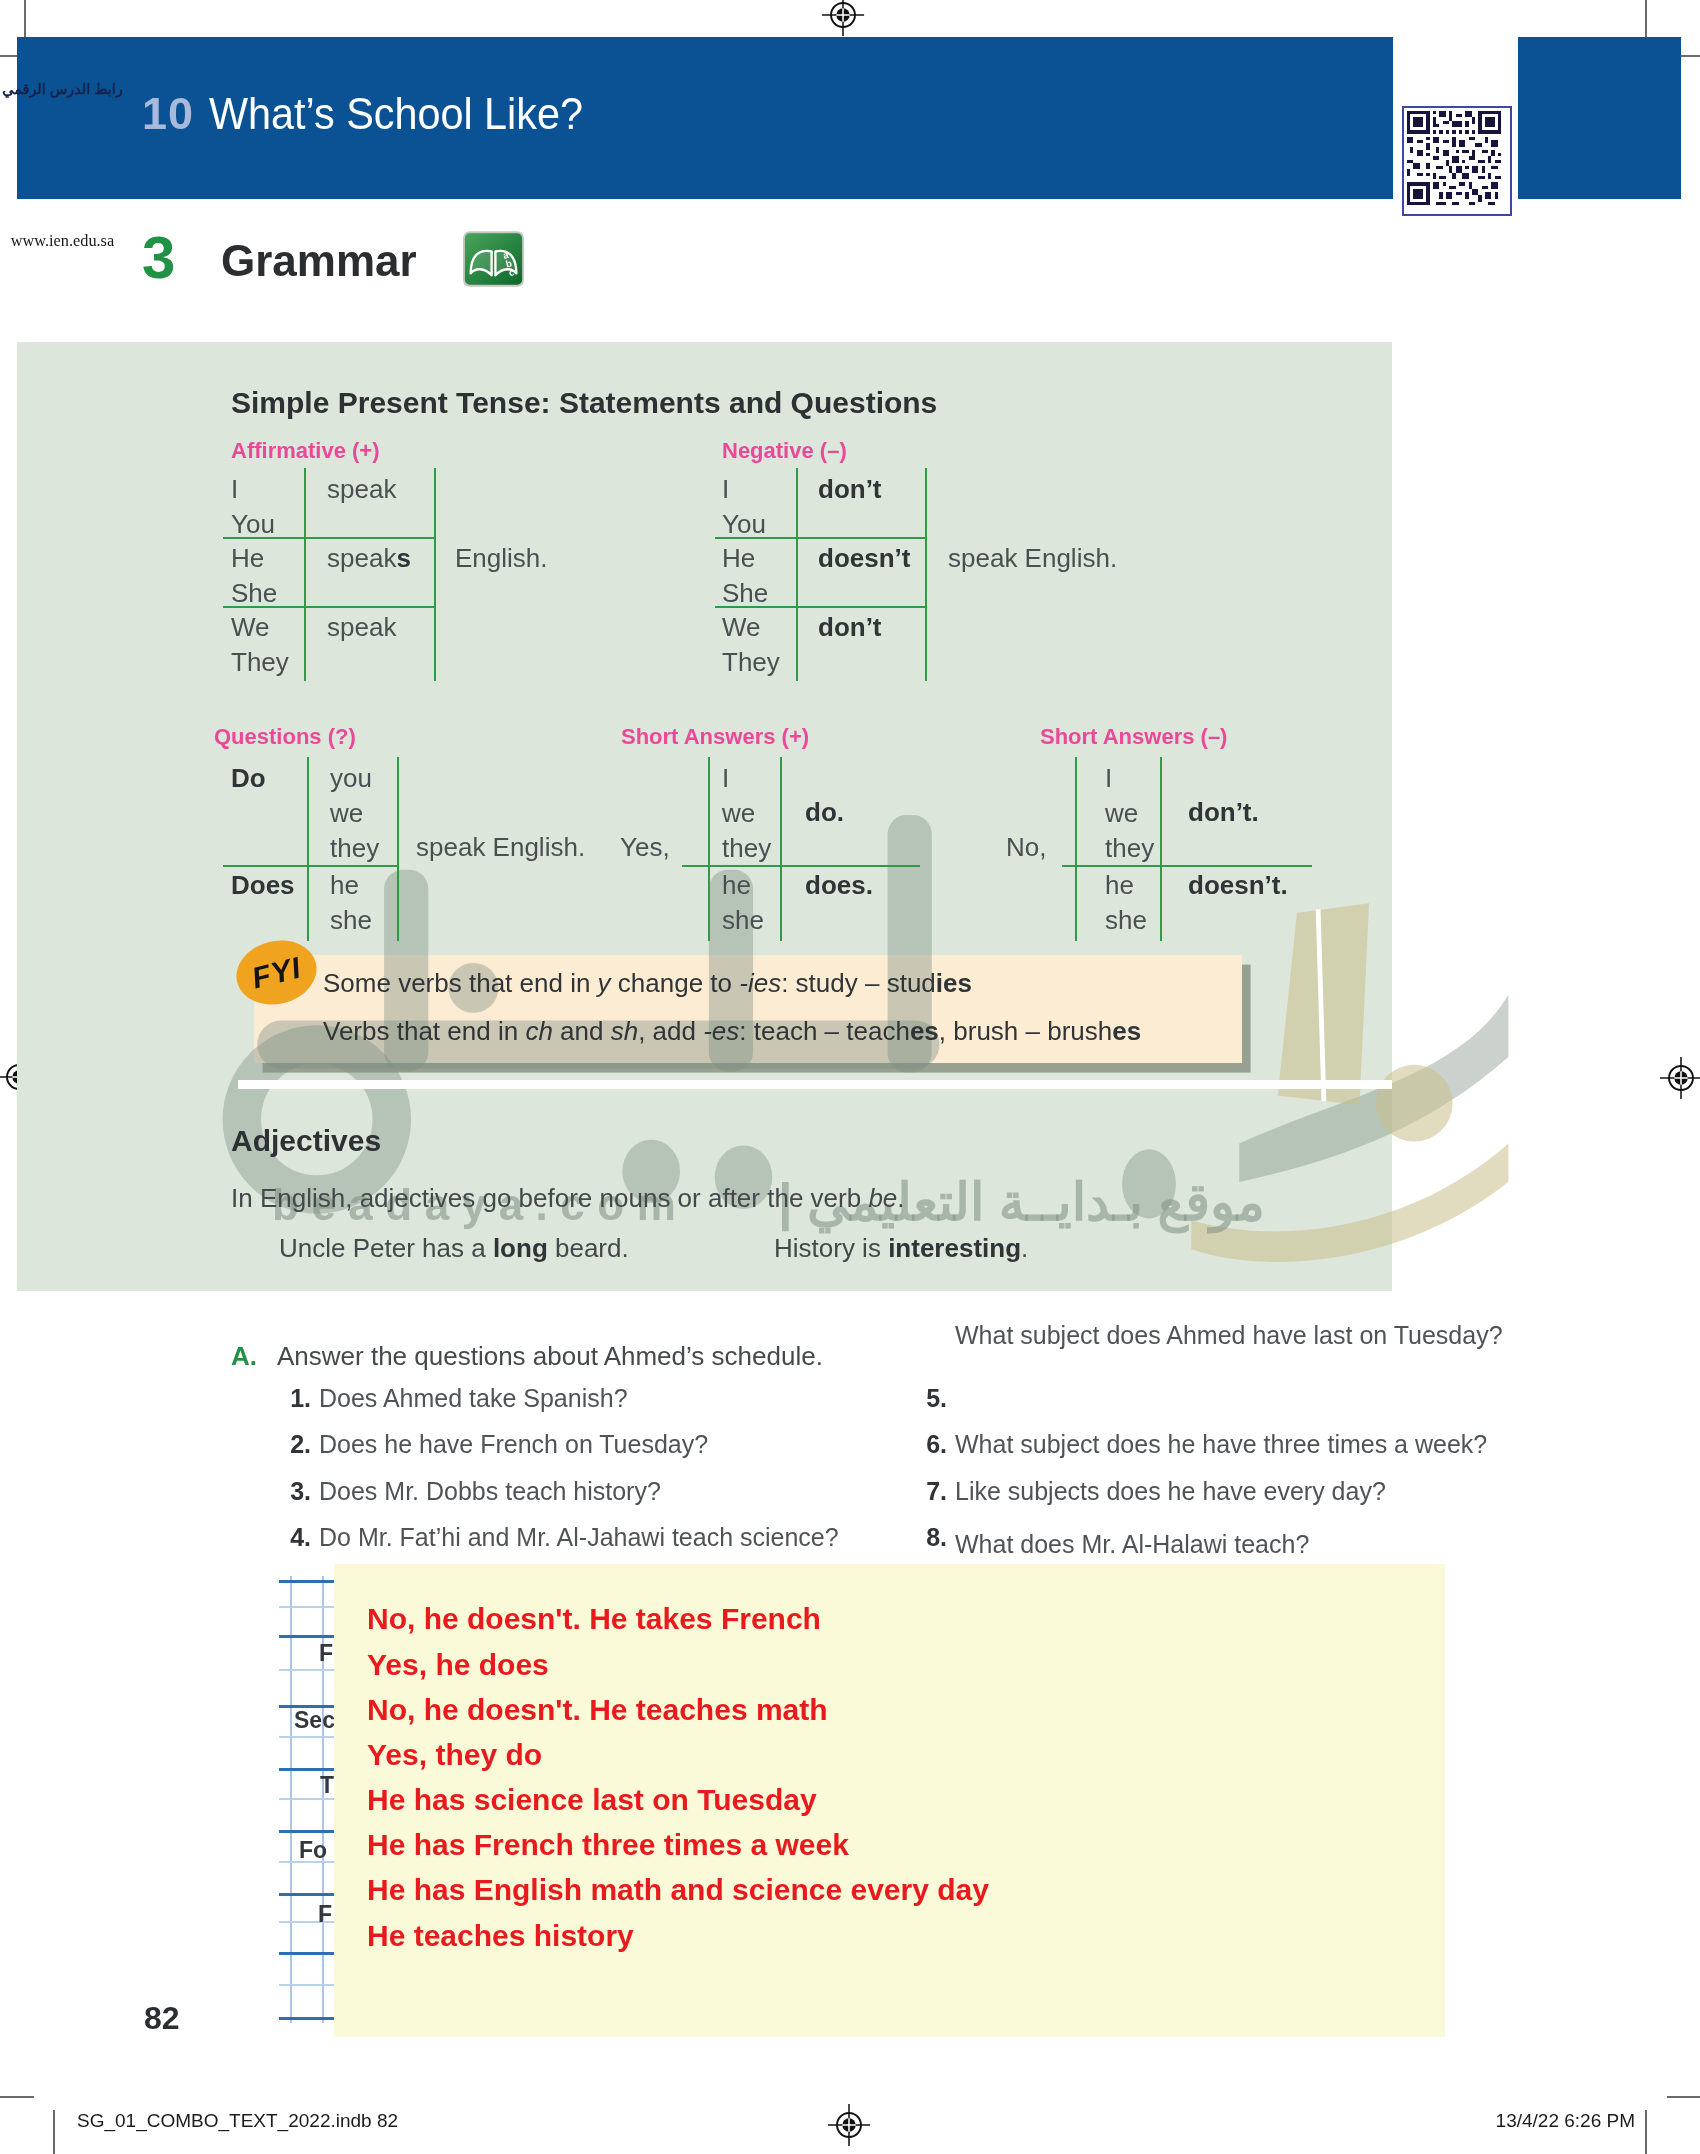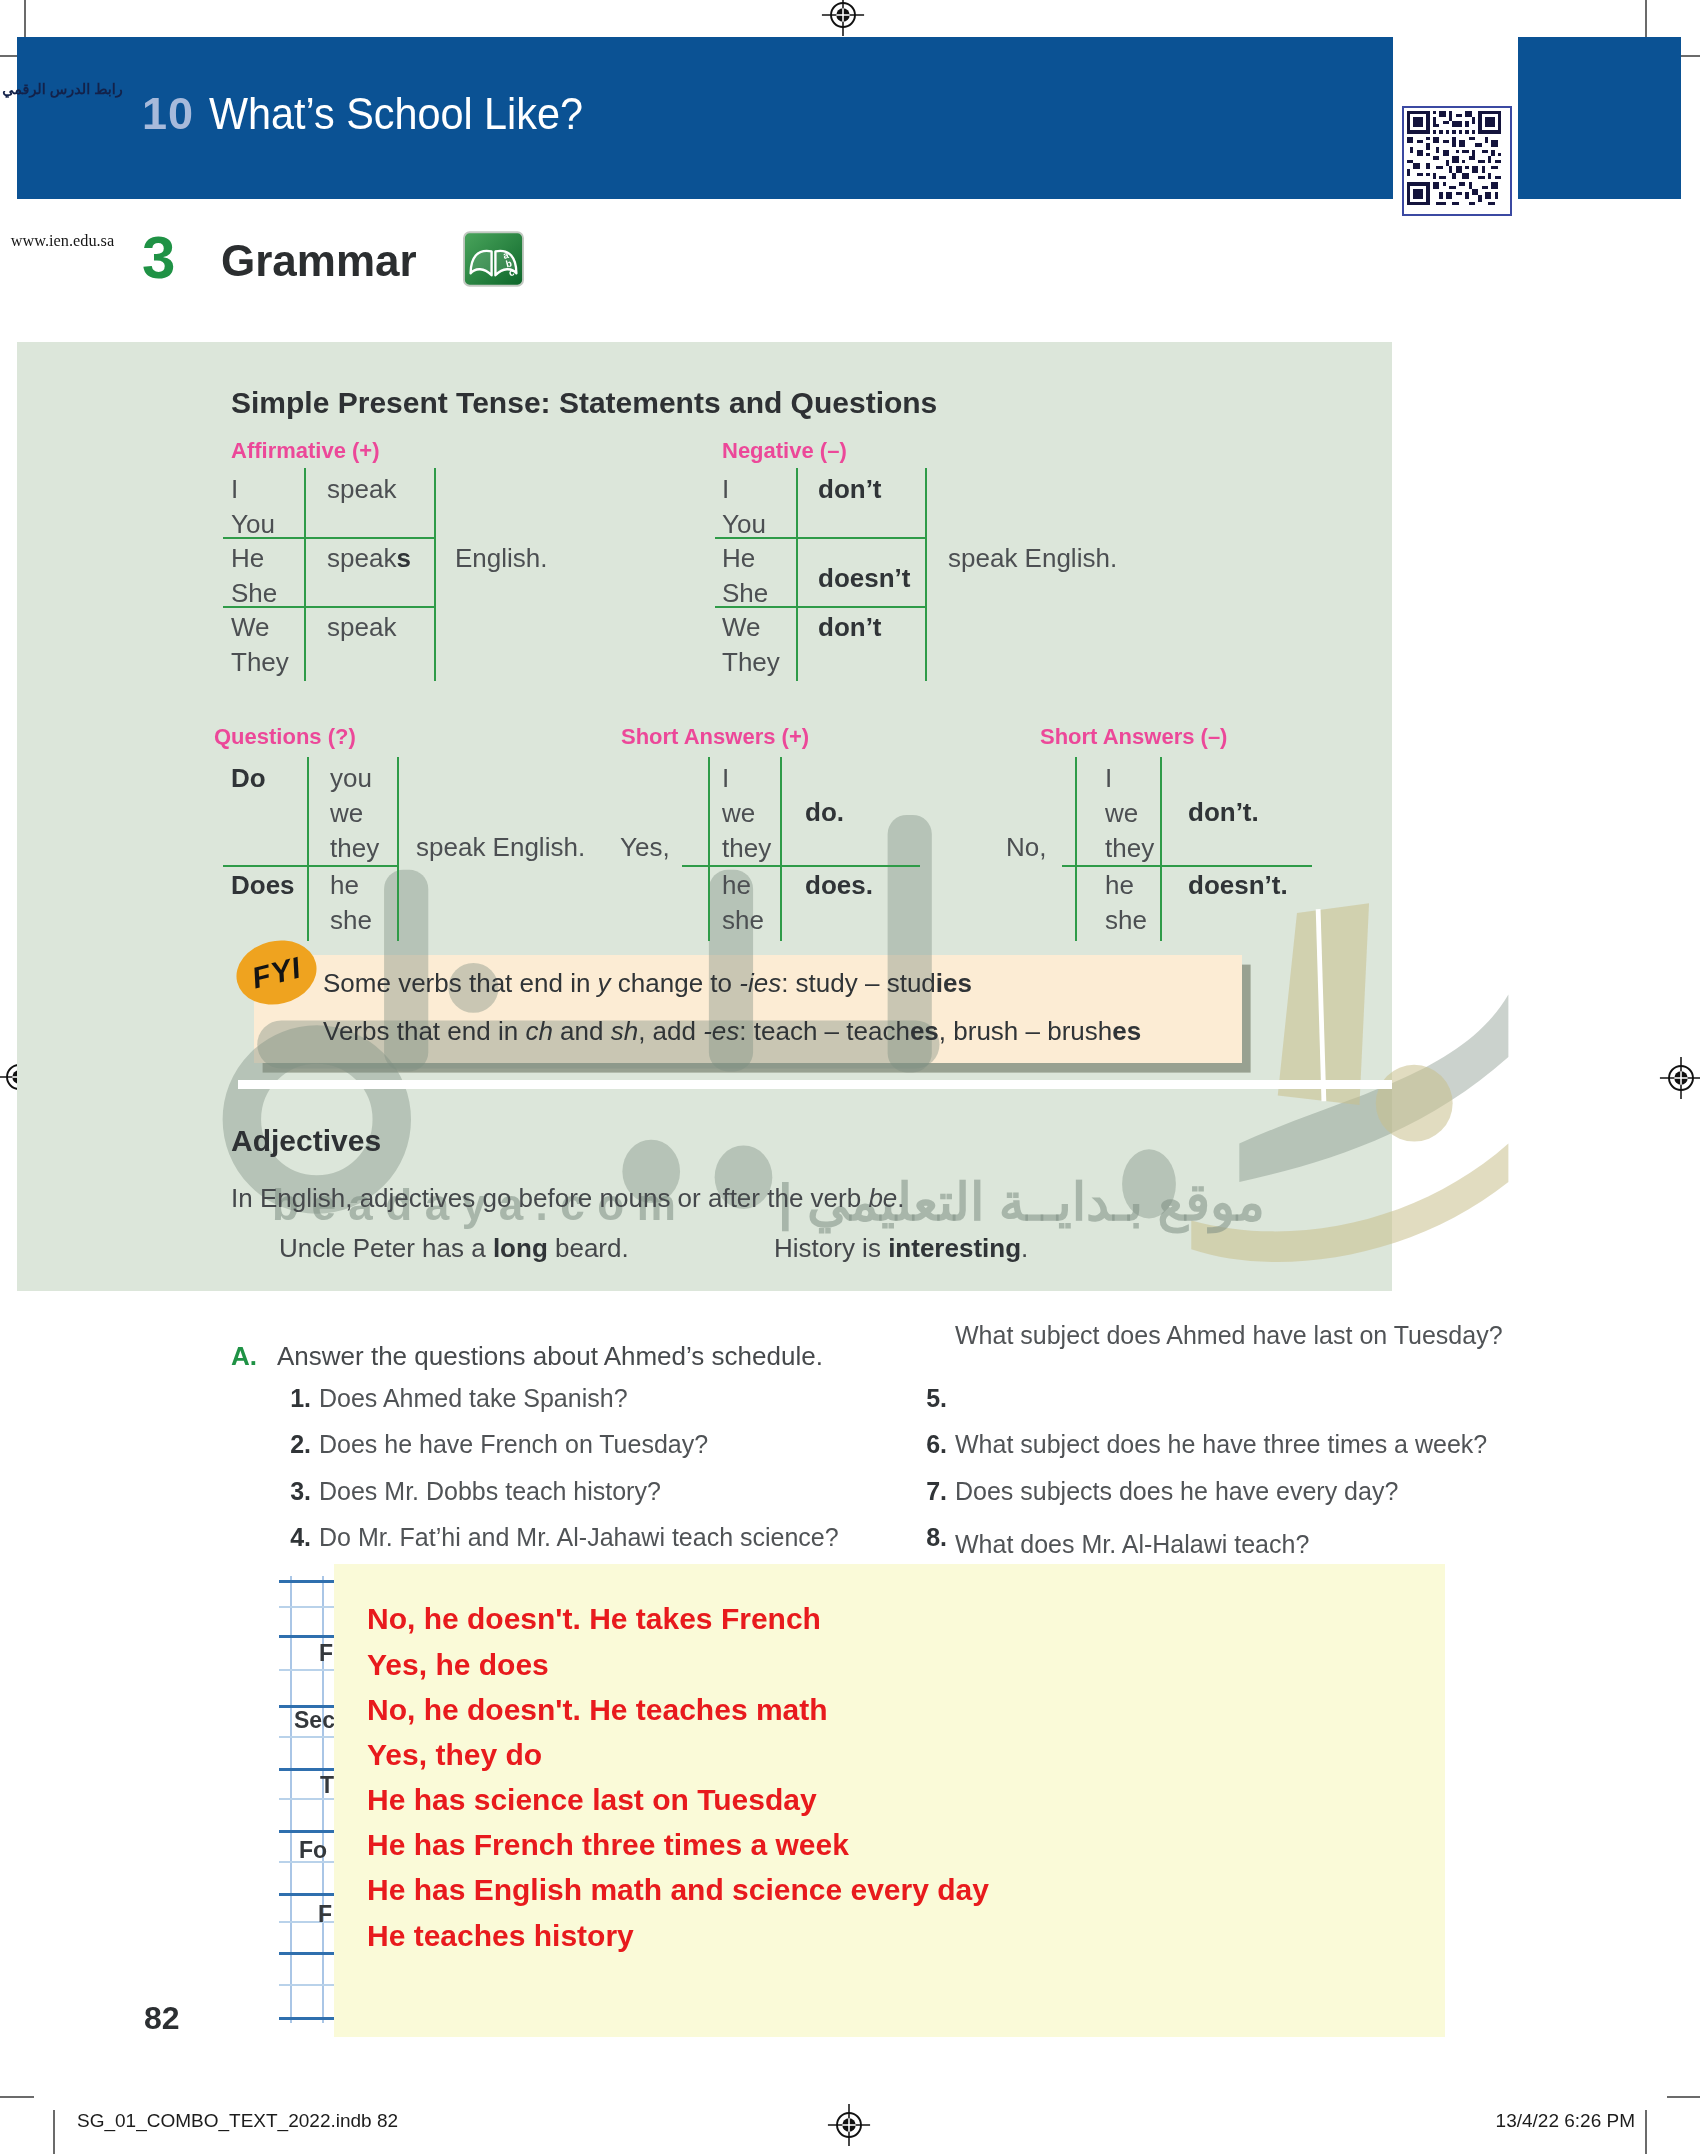--- a/index.html
+++ b/index.html
@@ -216,21 +216,21 @@
   </div>
   <div class="tcell" style="left:722px;top:541px;">
     <div>He</div>
     <div>She</div>
   </div>
   <div class="tcell" style="left:722px;top:610px;">
     <div>We</div>
     <div>They</div>
   </div>
   <div class="tcell tbold" style="left:818px;top:472px;">don’t</div>
-  <div class="tcell tbold" style="left:818px;top:561px;">doesn’t</div>
+  <div class="tcell tbold" style="left:818px;top:541px;">doesn’t</div>
   <div class="tcell tbold" style="left:818px;top:610px;">don’t</div>
   <div class="tcell" style="left:948px;top:541px;">speak English.</div>
 
   <div class="panel-h2" style="left:214px;top:724px;">Questions (?)</div>
   <div class="panel-h2" style="left:621px;top:724px;">Short Answers (+)</div>
   <div class="panel-h2" style="left:1040px;top:724px;">Short Answers (–)</div>
 
   <div class="gvline" style="left:307px;top:757px;height:184px;"></div>
   <div class="gvline" style="left:397px;top:757px;height:184px;"></div>
   <div class="ghline" style="left:223px;top:865px;width:174px;"></div>
@@ -300,21 +300,21 @@
   <div class="qtext" style="left:319px;top:1430px;">Does he have French on Tuesday?</div>
   <div class="qnum" style="left:284px;top:1477px;">3.</div>
   <div class="qtext" style="left:319px;top:1477px;">Does Mr. Dobbs teach history?</div>
   <div class="qnum" style="left:284px;top:1523px;">4.</div>
   <div class="qtext" style="left:319px;top:1523px;">Do Mr. Fat’hi and Mr. Al-Jahawi teach science?</div>
   <div class="qnum" style="left:920px;top:1384px;">5.</div>
   <div class="qtext" style="left:955px;top:1321px;">What subject does Ahmed have last on Tuesday?</div>
   <div class="qnum" style="left:920px;top:1430px;">6.</div>
   <div class="qtext" style="left:955px;top:1430px;">What subject does he have three times a week?</div>
   <div class="qnum" style="left:920px;top:1477px;">7.</div>
-  <div class="qtext" style="left:955px;top:1477px;">Does subjects does he have every day?</div>
+  <div class="qtext" style="left:955px;top:1477px;">Like subjects does he have every day?</div>
   <div class="qnum" style="left:920px;top:1523px;">8.</div>
   <div class="qtext" style="left:955px;top:1530px;">What does Mr. Al-Halawi teach?</div>
 
   <div class="sched-v" style="left:290px;"></div>
   <div class="sched-v" style="left:322px;"></div>
   <div class="sched-dark" style="top:1580px;"></div>
   <div class="sched-dark" style="top:1635px;"></div>
   <div class="sched-dark" style="top:1705px;"></div>
   <div class="sched-dark" style="top:1768px;"></div>
   <div class="sched-dark" style="top:1830px;"></div>

